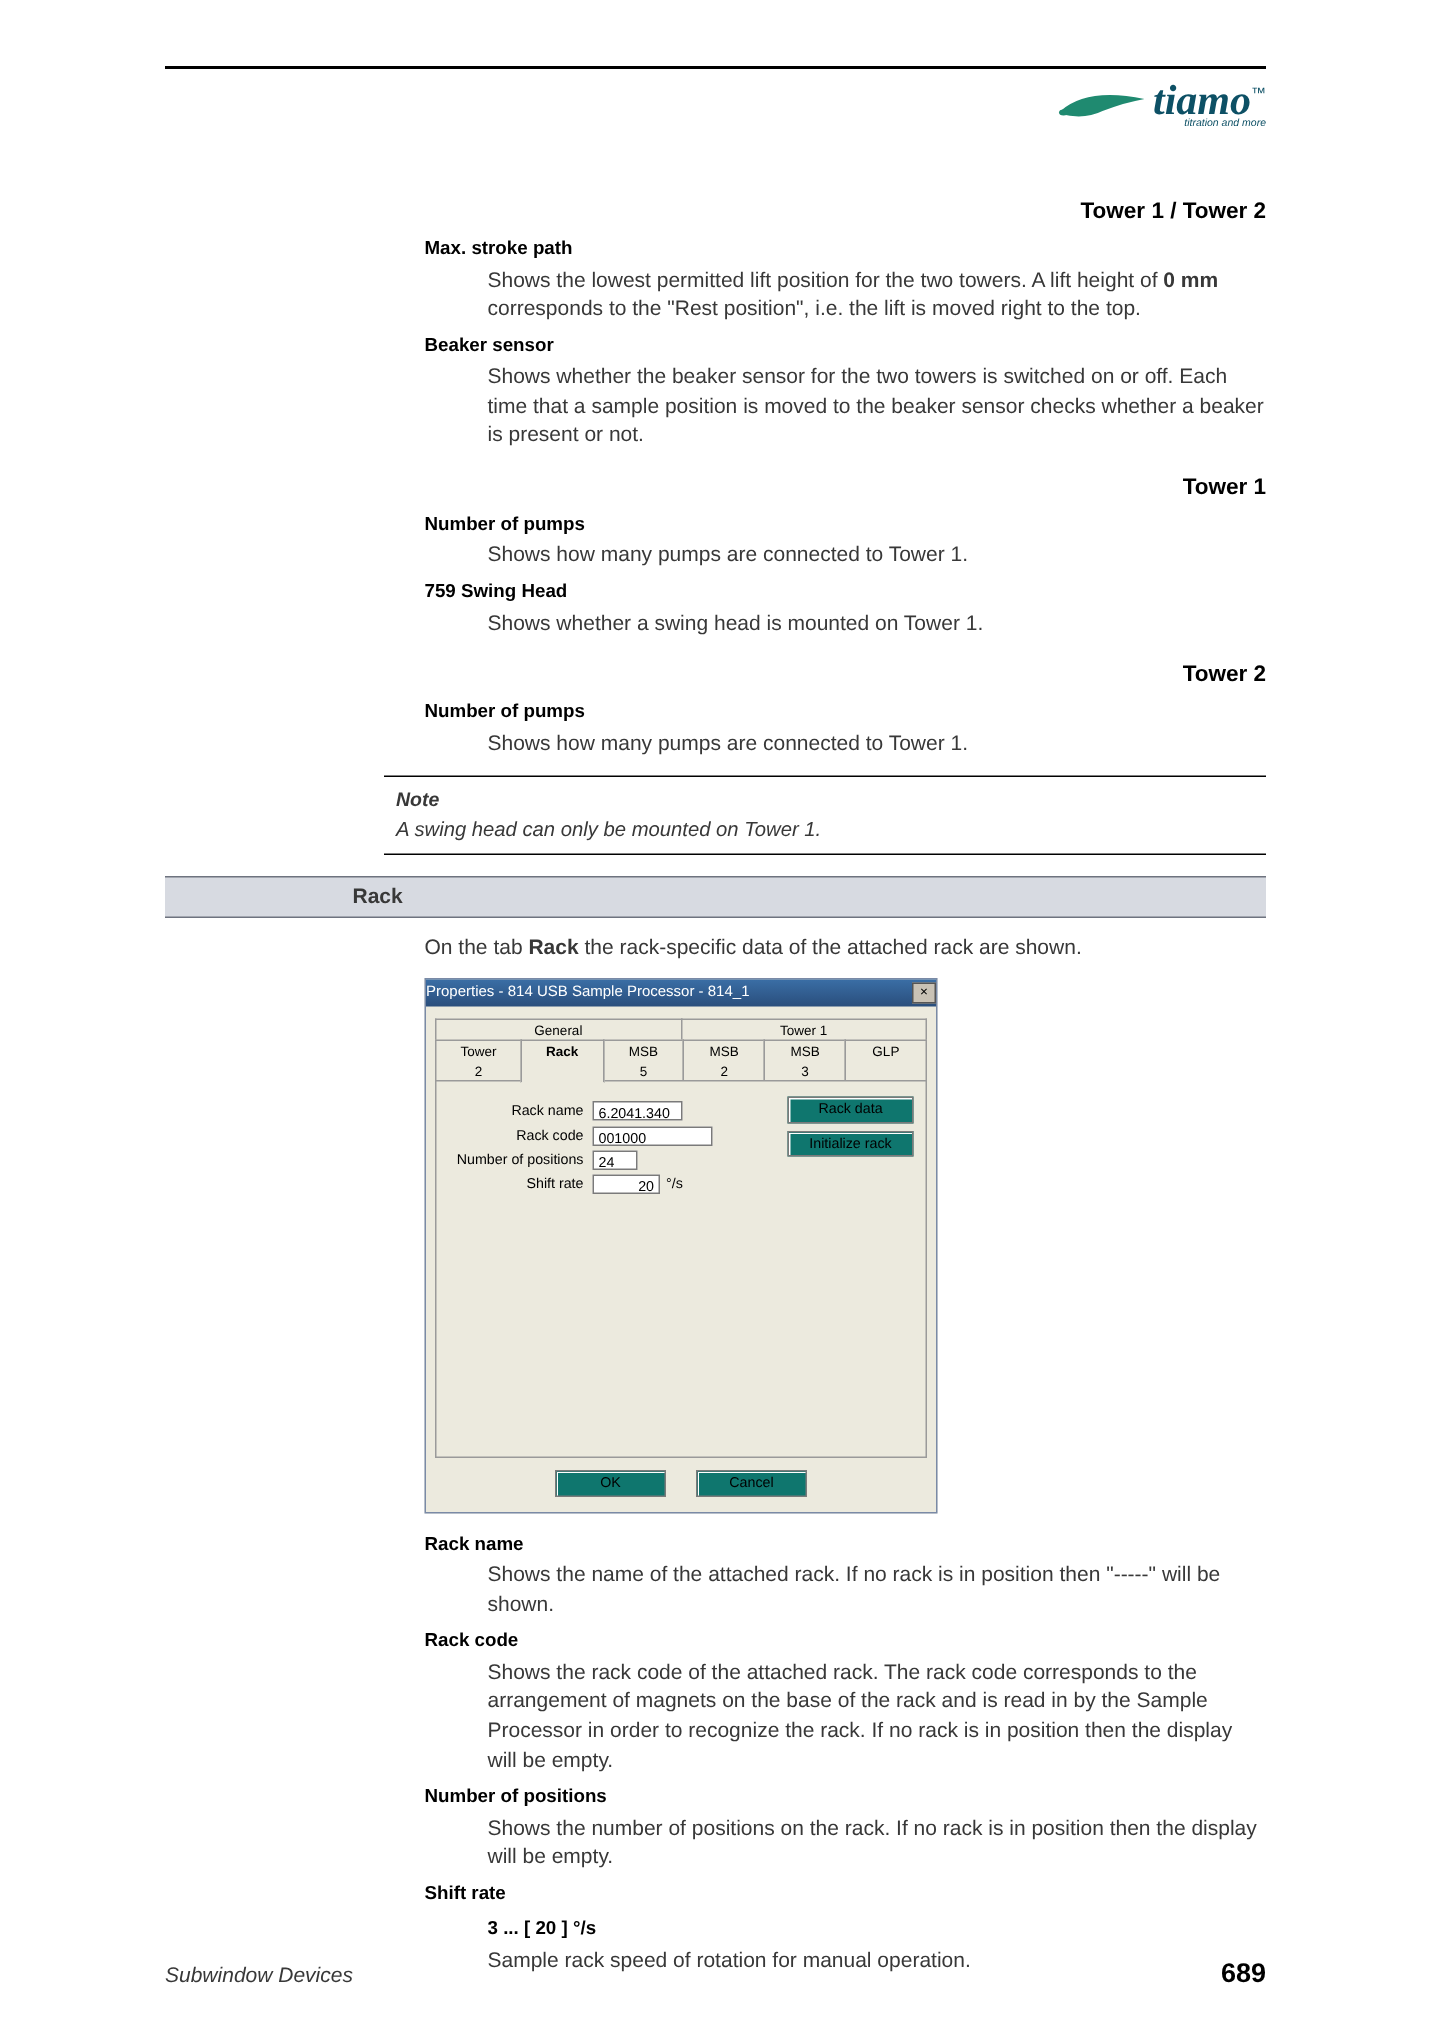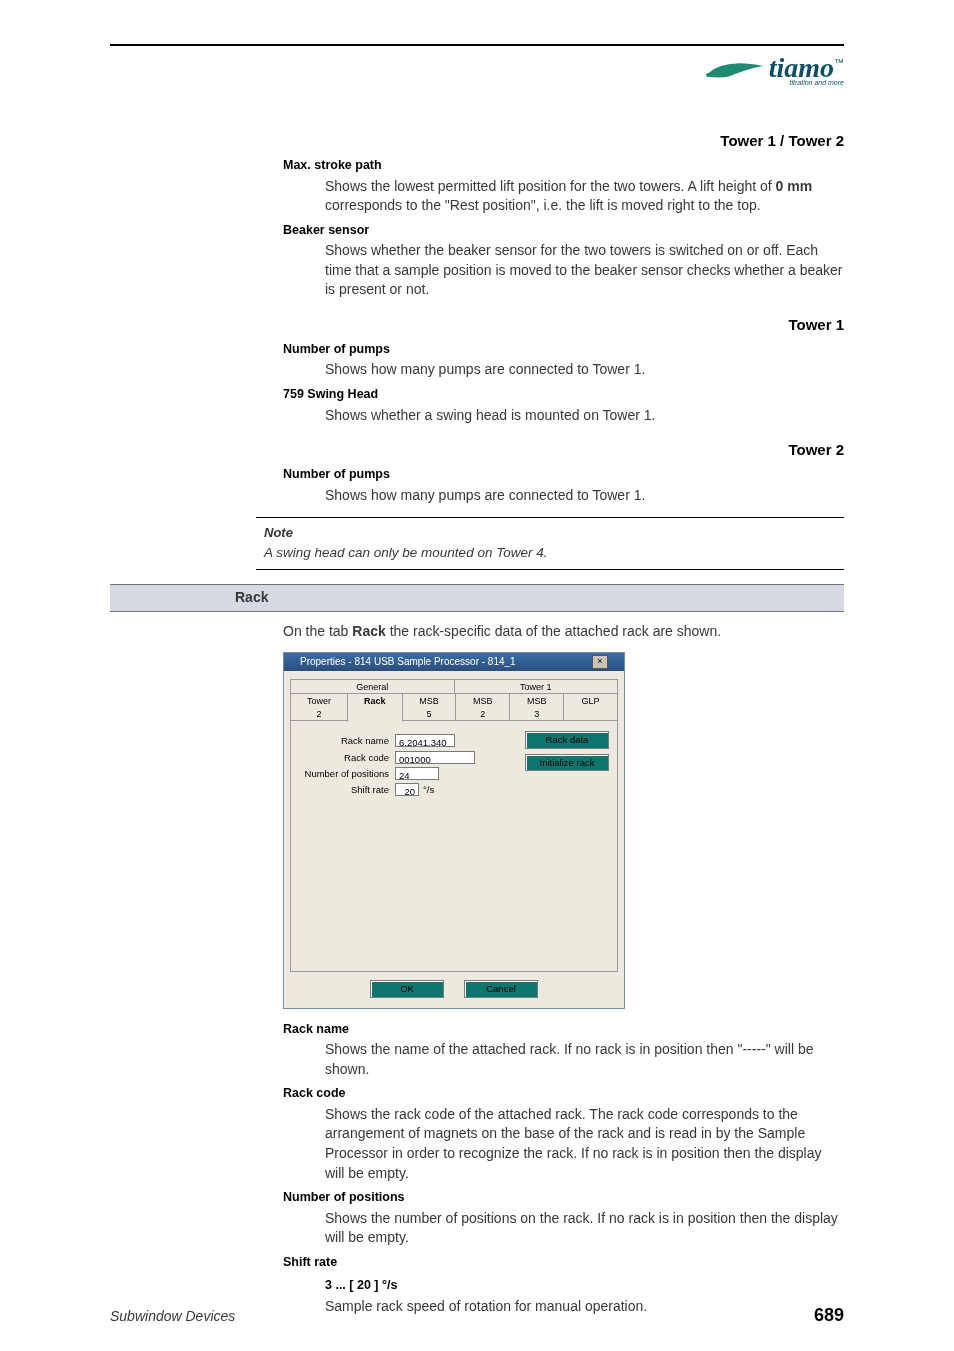--- a/index.html
+++ b/index.html
@@ -71,21 +71,21 @@
     margin: 8px 0 12px 48px;
     border: 1px solid #7a8aa6;
     background: #eceade;
     font-family: Tahoma, sans-serif;
     font-size: 10px;
     color: #000;
   }
   .titlebar {
     background: linear-gradient(#3a6ea5, #2a4e7c);
     color: #fff;
-    padding: 2px 16px;
+    padding: 2px 0;
     display: flex;
     justify-content: space-between;
     align-items: center;
     font-size: 10px;
   }
   .close-x { width:14px; height:12px; background:#c9c2b5; border:1px solid #555; color:#000; text-align:center; line-height:10px; font-size:9px; }
   .tabs-wrap { padding: 8px 6px 0 6px; }
   .tabs-row { display: flex; margin-bottom: -1px; }
   .tab {
     border: 1px solid #9a9a9a;
@@ -164,21 +164,21 @@
     <div class="dd">Shows how many pumps are connected to Tower 1.</div>
     <div class="dt">759 Swing Head</div>
     <div class="dd">Shows whether a swing head is mounted on Tower 1.</div>
 
     <div class="h-heavy">Tower 2</div>
     <div class="dt">Number of pumps</div>
     <div class="dd">Shows how many pumps are connected to Tower 1.</div>
 
     <div class="note-box">
       <div class="note-title">Note</div>
-      <div class="note-body">A swing head can only be mounted on Tower 4.</div>
+      <div class="note-body">A swing head can only be mounted on Tower 1.</div>
     </div>
 
     <div class="section-band">Rack</div>
 
     <div class="intro">
       <span>On the tab </span><b>Rack</b><span> the rack-specific data of the attached rack are shown.</span>
     </div>
 
     <div class="screenshot">
       <div class="titlebar">
@@ -206,25 +206,25 @@
           <div class="form-row">
             <div class="form-label">Rack name</div>
             <div class="form-field" style="width:60px">6.2041.340</div>
           </div>
           <div class="form-row">
             <div class="form-label">Rack code</div>
             <div class="form-field" style="width:80px">001000</div>
           </div>
           <div class="form-row">
             <div class="form-label">Number of positions</div>
-            <div class="form-field" style="width:44px">24</div>
+            <div class="form-field" style="width:30px">24</div>
           </div>
           <div class="form-row">
             <div class="form-label">Shift rate</div>
-            <div class="form-field" style="width:24px; text-align:right">20</div>
+            <div class="form-field" style="width:45px; text-align:right">20</div>
             <span style="margin-left:4px; font-size:9.5px">°/s</span>
           </div>
         </div>
       </div>
       <div class="dlg-footer">
         <div class="btn" style="min-width:60px">OK</div>
         <div class="btn" style="min-width:60px">Cancel</div>
       </div>
     </div>
 

